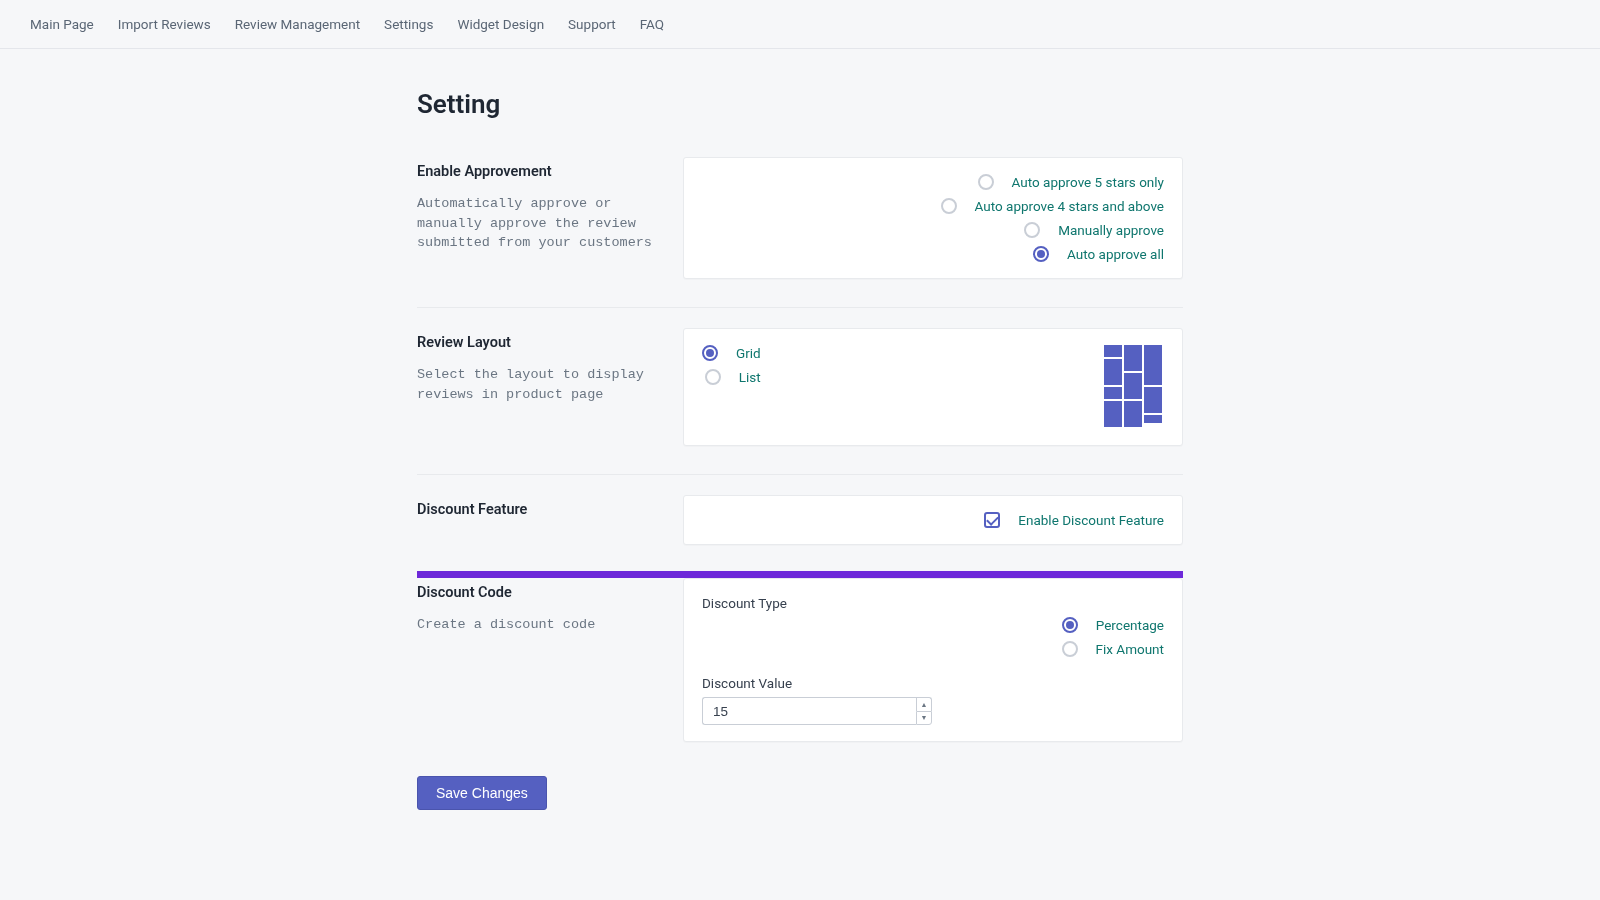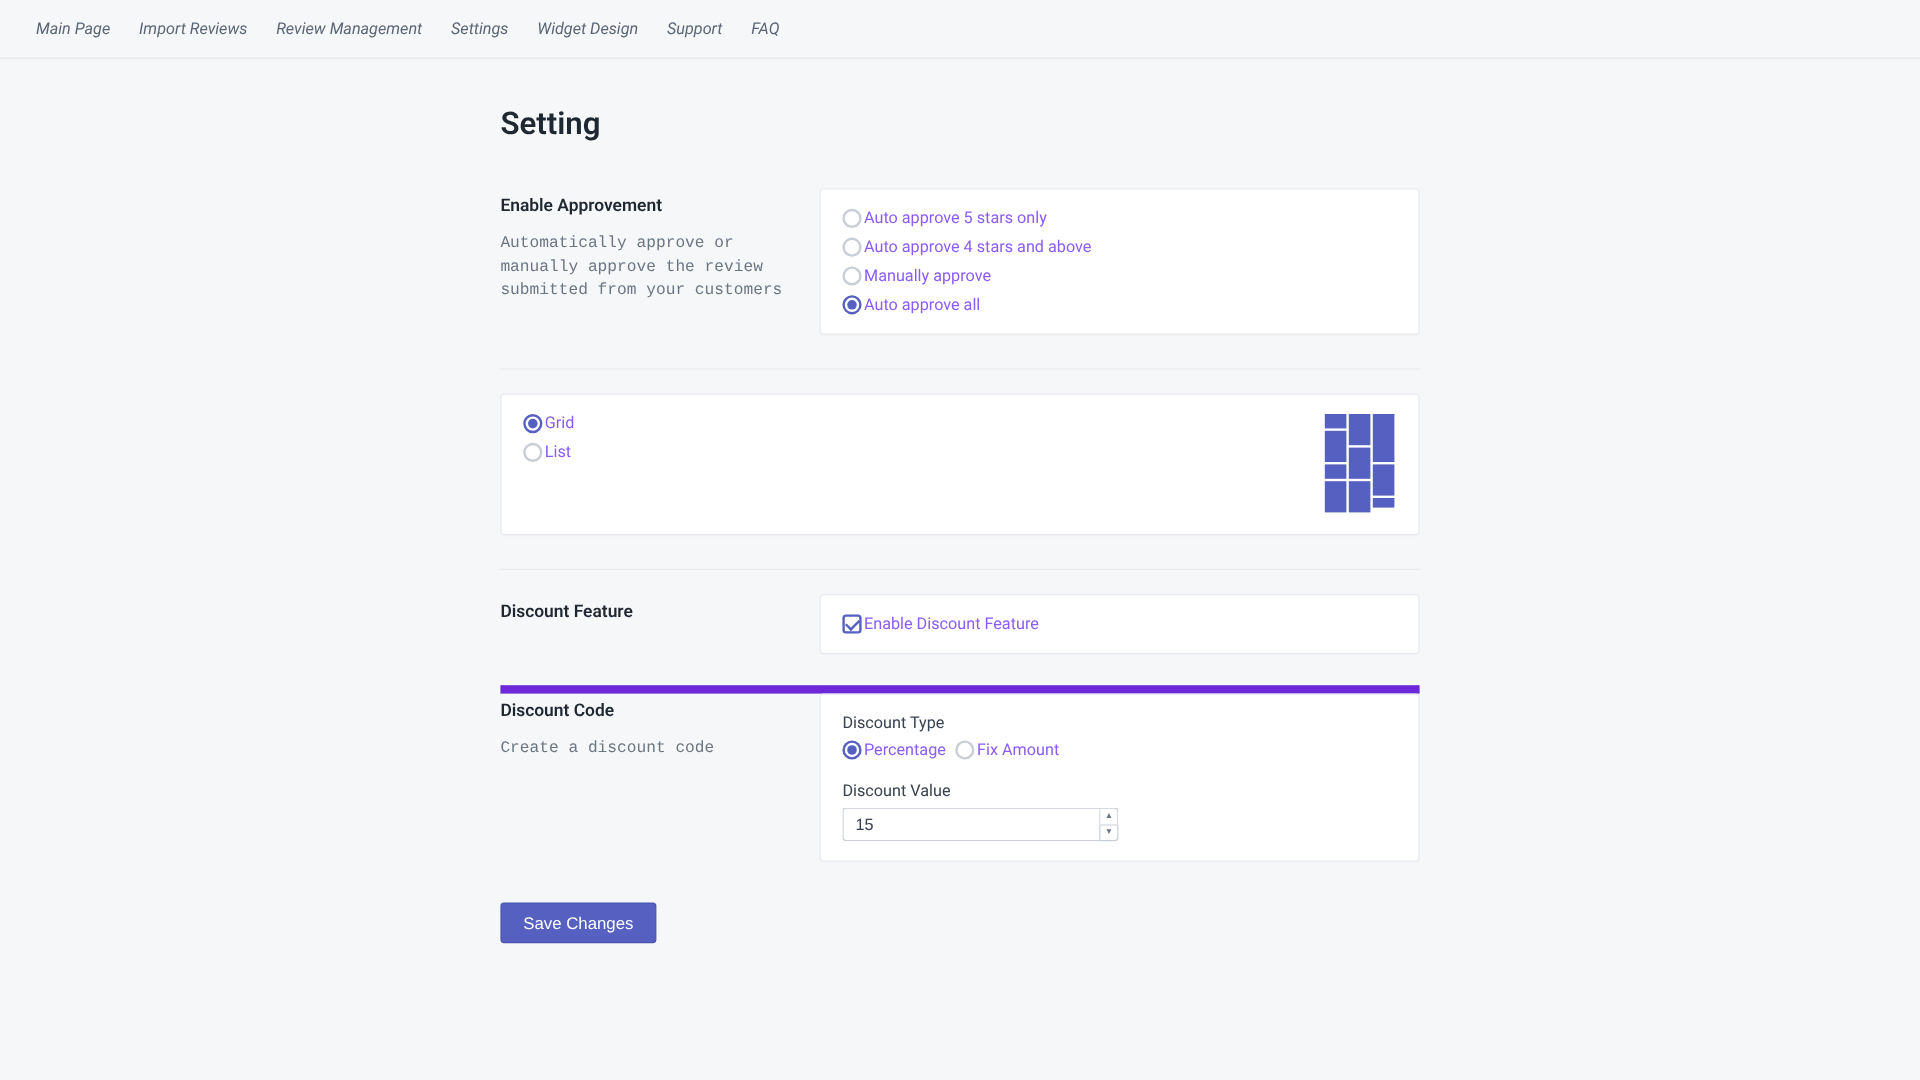--- a/index.html
+++ b/index.html
@@ -11,21 +11,20 @@
   }
   
   .topnav {
     background: #f6f7f9;
     border-bottom: 1px solid #e4e6eb;
     padding: 0 30px;
     display: flex;
     gap: 24px;
     height: 49px;
     align-items: center;
-    font-style: italic;
   }
   .topnav a {
     color: #5a6675;
     font-size: 13.5px;
     text-decoration: none;
     cursor: pointer;
   }
 
   
   .page {
@@ -84,24 +83,25 @@
     border-radius: 3px;
     box-shadow: 0 1px 0 rgba(0,0,0,0.02);
     padding: 16px 18px;
   }
 
   
   .option-list { display: flex; flex-direction: column; gap: 8px; }
   .option-row {
     display: flex;
     align-items: center;
-    gap: 2px;
-    font-size: 13.5px;
-    color: #8b5cf6;
+    gap: 18px;
+    font-size: 13.5px;
+    color: #0f766e;
     cursor: pointer;
+    justify-content: flex-end;
   }
 
   .radio {
     width: 16px; height: 16px;
     border: 2px solid #c9ced6;
     border-radius: 50%;
     display: inline-flex;
     align-items: center;
     justify-content: center;
     flex-shrink: 0;
@@ -169,20 +169,21 @@
   
   .field-label {
     font-size: 13.5px;
     color: #37414f;
     margin-bottom: 6px;
   }
   .sub-options {
     margin-top: 6px;
     margin-bottom: 18px;
     display: flex;
+    flex-direction: column;
     gap: 8px;
   }
   .spinner-wrap {
     display: flex;
     width: 230px;
   }
   .spinner-input {
     flex: 1;
     height: 28px;
     border: 1px solid #c9ced6;
@@ -270,20 +271,24 @@
             <span>Auto approve all</span>
           </label>
         </div>
       </div>
     </div>
   </div>
 
   <div class="section-divider"></div>
 
   <div class="setting-row">
+    <div class="setting-left">
+      <h3>Review Layout</h3>
+      <p>Select the layout to display reviews in product page</p>
+    </div>
     <div class="setting-right">
       <div class="card layout-card">
         <div class="option-list">
           <label class="option-row">
             <span class="radio checked"></span>
             <span>Grid</span>
           </label>
           <label class="option-row">
             <span class="radio"></span>
             <span>List</span>

